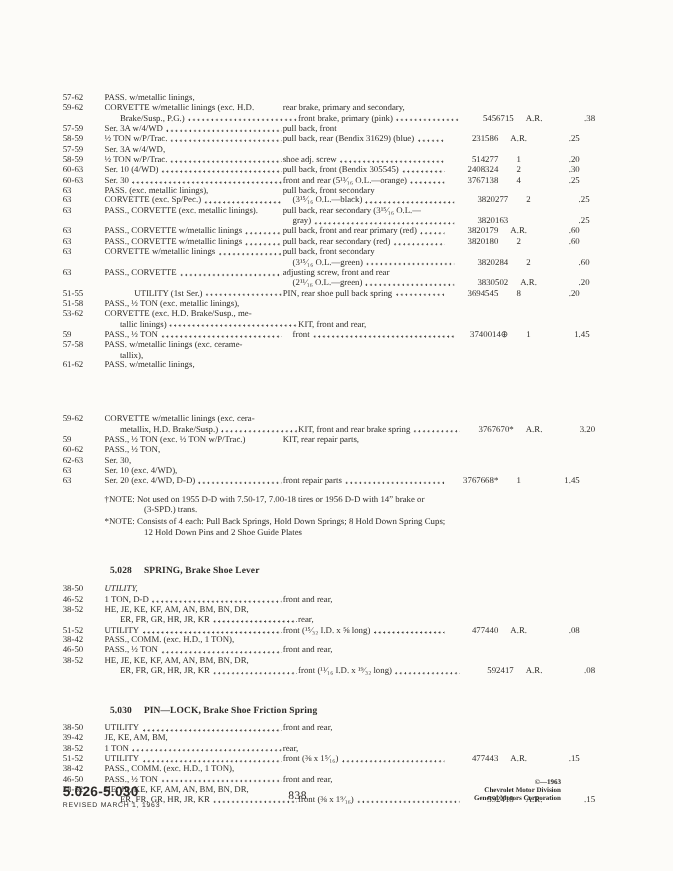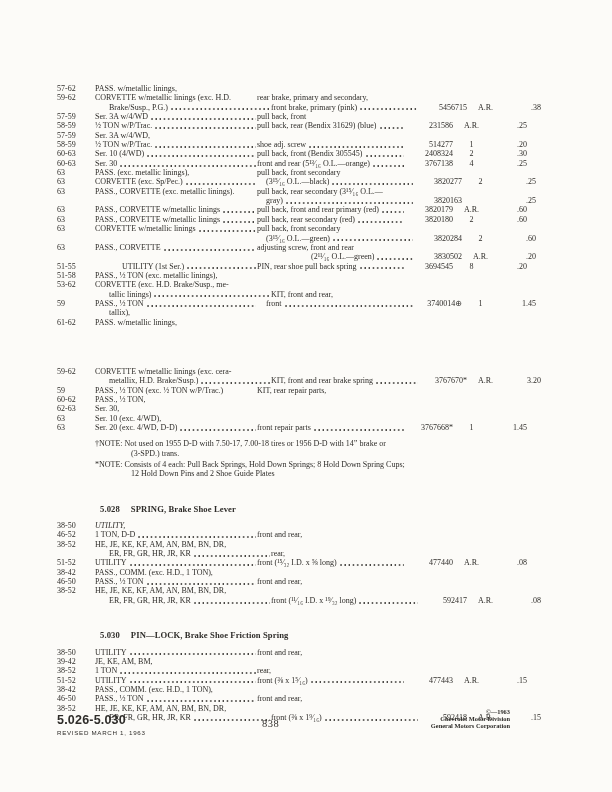--- a/index.html
+++ b/index.html
@@ -302,21 +302,21 @@
             <div class="cp"></div>
             <div class="cq"></div>
             <div class="cpr"></div>
           </div>
           <div class="r">
             <div class="cy"></div>
             <div class="cm">
               <div class="txt" style="display: inline;"></div>
             </div>
             <div class="cd ind2">
-              <div class="txt" style="display: inline; margin-left: 45px;">(2¹¹⁄₁₆ O.L.—green)</div>
+              <div class="txt" style="display: inline;">(2¹¹⁄₁₆ O.L.—green)</div>
               <div class="lead"></div>
             </div>
             <div class="cp">3830502</div>
             <div class="cq">A.R.</div>
             <div class="cpr">.20</div>
           </div>
           <div class="r">
             <div class="cy">51-55</div>
             <div class="cm">
               <div class="txt" style="display: inline; margin-left: 27px;">UTILITY (1st Ser.)</div>
@@ -373,20 +373,32 @@
               <div class="txt" style="display: inline;">PASS., ½ TON</div>
               <div class="lead"></div>
             </div>
             <div class="cd ind2">
               <div class="txt" style="display: inline;">front</div>
               <div class="lead"></div>
             </div>
             <div class="cp">3740014⊕</div>
             <div class="cq">1</div>
             <div class="cpr">1.45</div>
+          </div>
+          <div class="r">
+            <div class="cy">57-58</div>
+            <div class="cm">
+              <div class="txt" style="display: inline;">PASS. w/metallic linings (exc. cerame-</div>
+            </div>
+            <div class="cd">
+              <div class="txt" style="display: inline;"></div>
+            </div>
+            <div class="cp"></div>
+            <div class="cq"></div>
+            <div class="cpr"></div>
           </div>
           <div class="r">
             <div class="cy"></div>
             <div class="cm ind1">
               <div class="txt" style="display: inline;">tallix),</div>
             </div>
             <div class="cd">
               <div class="txt" style="display: inline;"></div>
             </div>
             <div class="cp"></div>

